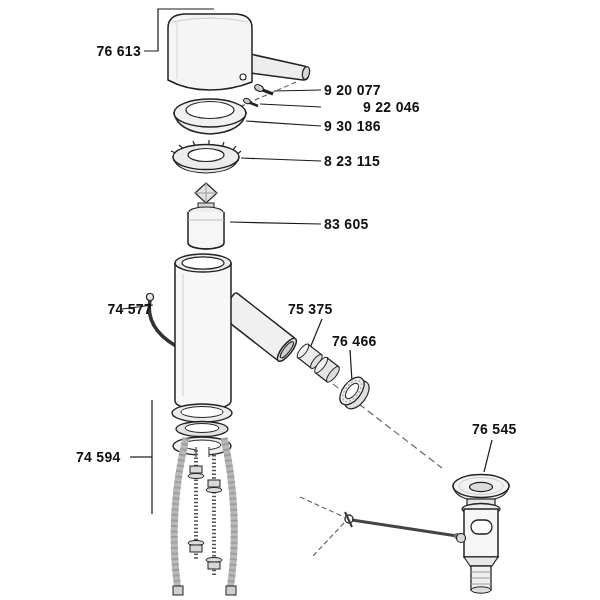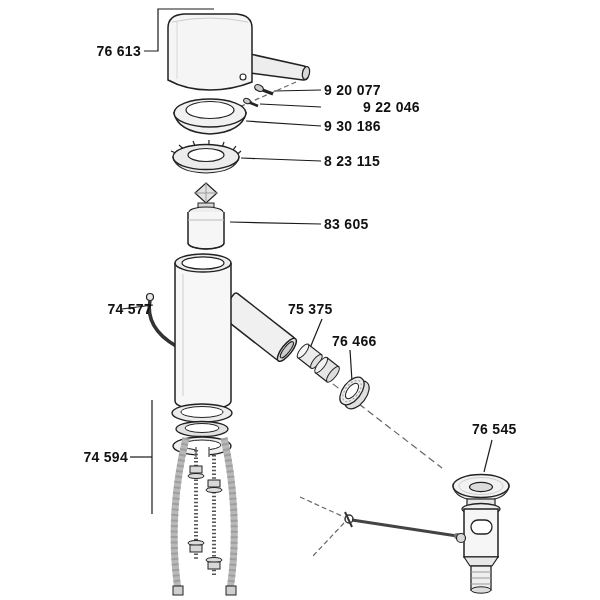--- a/index.html
+++ b/index.html
@@ -186,16 +186,16 @@
 
   <div class="part-label" style="left:85px;  top:44px;  width:56px; text-align:right;">76 613</div>
   <div class="part-label" style="left:324px; top:83px;">9 20 077</div>
   <div class="part-label" style="left:324px; top:100px;margin-left:39px;">9 22 046</div>
   <div class="part-label" style="left:324px; top:119px;">9 30 186</div>
   <div class="part-label" style="left:324px; top:154px;">8 23 115</div>
   <div class="part-label" style="left:324px; top:217px;">83 605</div>
   <div class="part-label" style="left:68px;  top:302px; width:52px; text-align:right;margin-left:32px;">74 577</div>
   <div class="part-label" style="left:288px; top:302px;">75 375</div>
   <div class="part-label" style="left:332px; top:334px;">76 466</div>
-  <div class="part-label" style="left:76px;  top:450px; width:52px; text-align:right;">74 594</div>
+  <div class="part-label" style="left:76px;  top:450px; width:52px; ">74 594</div>
   <div class="part-label" style="left:472px; top:422px;">76 545</div>
 
 </div>
 
 </body></html>

